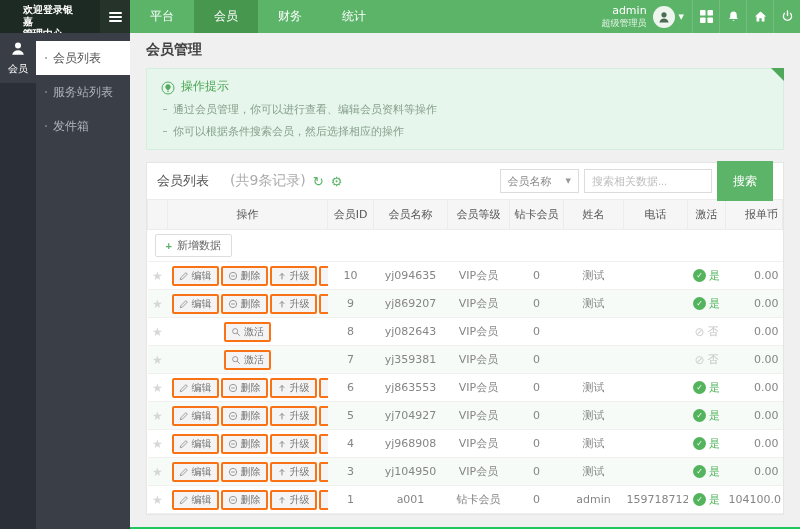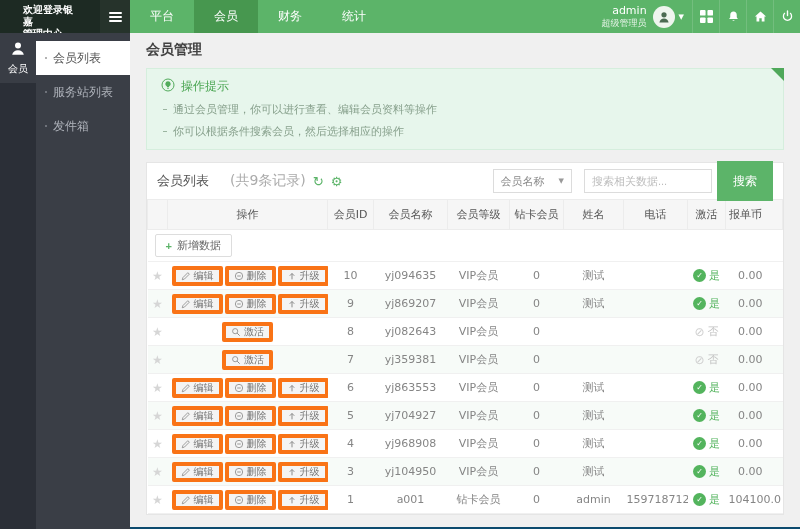--- a/index.html
+++ b/index.html
@@ -27,57 +27,57 @@
   .bodywrap { display:flex; height:496px; }
   .side { width:130px; display:flex; background:#3a3e46; }
   .module-strip { width:36px; background:#2b2f37; }
   .module { padding:8px 0 7px; text-align:center; background:rgba(255,255,255,.07); cursor:pointer; }
   .module-label { font-size:10px; color:#fff; margin-top:3px; }
   .menu { flex:1; padding-top:8px; }
   .menu-item { height:34px; line-height:34px; font-size:12px; color:#aeb2ba; padding-left:17px; cursor:pointer; position:relative; white-space:nowrap; }
   .menu-item::before { content:""; position:absolute; left:9px; top:16px; width:2px; height:2px; background:#80848d; border-radius:50%; }
   .menu-item.active { background:#fff; color:#555; }
   .menu-item.active::before { background:#9a9a9a; }
-  .main { flex:1; background:#0c4a6e; overflow:hidden; }
+  .main { flex:1; background:#22c55e; overflow:hidden; }
   .page-wrap { background:#f0f0f0; padding-bottom:12px; }
   
   .page-head { padding:8px 16px 5px; }
   .page-title { font-size:14px; font-weight:bold; color:#424242; }
   .page-sub { font-size:11px; color:#9b9b9b; margin-top:4px; }
   .tips { margin:4px 16px 0; background:#e7f6ec; border:1px solid #d5eedd; padding:9px 14px 10px; position:relative; }
   .fold { position:absolute; top:-1px; right:-1px; width:0; height:0; border-top:13px solid #4fa85a; border-left:13px solid transparent; cursor:pointer; }
-  .tips-title { color:#4aa552; font-size:12px; display:flex; align-items:flex-start; gap:6px; }
+  .tips-title { color:#4aa552; font-size:12px; display:flex; align-items:flex-end; gap:6px; }
   .tips-line { font-size:11px; color:#87a08c; margin-top:7px; padding-left:12px; position:relative; }
   .tips-line::before { content:""; position:absolute; left:2px; top:7px; width:4px; height:1px; background:#9bb5a0; }
   
   .card { margin:12px 16px 0; background:#fff; border:1px solid #e5e5e5; }
   .card-head { height:36px; display:flex; align-items:center; padding:0 10px; gap:7px; }
   .card-title { font-size:13px; color:#555; }
   .card-count { font-size:14px; color:#ababab;margin-left:14px; }
   .tool-icon { color:#5cb469; font-size:13px; cursor:pointer; line-height:1; }
   .card-search { margin-left:auto; display:flex; align-items:center; gap:5px; }
   .sel { height:24px; border:1px solid #dcdcdc; background:#fff; font-size:11px; color:#888;
          display:flex; align-items:center; padding:0 7px; gap:14px; cursor:pointer; }
   .sel-caret { font-size:7px; color:#999; }
-  .inp { height:24px; width:128px; border:1px solid #dcdcdc; font-size:11px; padding:0 7px; color:#555; outline:none;margin-left:7px; }
+  .inp { height:24px; width:128px; border:1px solid #dcdcdc; font-size:11px; padding:0 7px; color:#555; outline:none; }
   .inp::placeholder { color:#bcbcbc; }
   .btn-search { height:40px; background:#5cb469; border:none; color:#fff; font-size:12px; padding:0 16px; cursor:pointer; }
   
   table { width:100%; border-collapse:collapse; table-layout:fixed; }
   th { background:#f6f6f6; border:1px solid #ececec; height:30px; font-size:11px; color:#555; font-weight:normal; }
   td { border-bottom:1px solid #f0f0f0; font-size:11px; color:#858585; text-align:center; height:28px;
        padding:0 3px; white-space:nowrap; overflow:hidden; }
-  td.num, th.num { text-align:right; padding-right:20px; }
+  td.num, th.num { text-align:right; padding-right:4px; }
   .add-row td { text-align:left; padding:4px 7px; }
   .btn-add { display:inline-flex; align-items:center; gap:5px; border:1px solid #ddd; background:#fff;
              padding:3px 10px; font-size:11px; color:#666; border-radius:2px; cursor:pointer; }
   .btn-add .plus { color:#5cb469; font-weight:bold; }
   .data-row.even { background:#f7fbf8; }
   .row-star { color:#d6d6d6; font-size:12px; cursor:pointer; }
-  .row-btn { background:#f4f4f4; border:4px solid #f97316; color:#777; border-radius:2px; height:20px;
+  .row-btn { background:#f4f4f4; border:2px solid #f97316; color:#777; border-radius:2px; height:20px;
              display:inline-flex; align-items:center; gap:3px; padding:0 5px; font-size:10px; margin:0 1px; cursor:pointer; }
   .row-btn svg { flex:none; }
   .ok-dot { display:inline-block; width:13px; height:13px; border-radius:50%; background:#53b45d; color:#fff;
             font-size:8px; line-height:13px; text-align:center; margin-right:3px; vertical-align:middle; }
   .ok-text { color:#53b45d; vertical-align:middle; }
   .no-glyph { color:#cfcfcf; font-size:12px; margin-right:3px; vertical-align:middle; }
   .no-text { color:#c2c2c2; vertical-align:middle; }
 </style>
 </head>
 <body>

